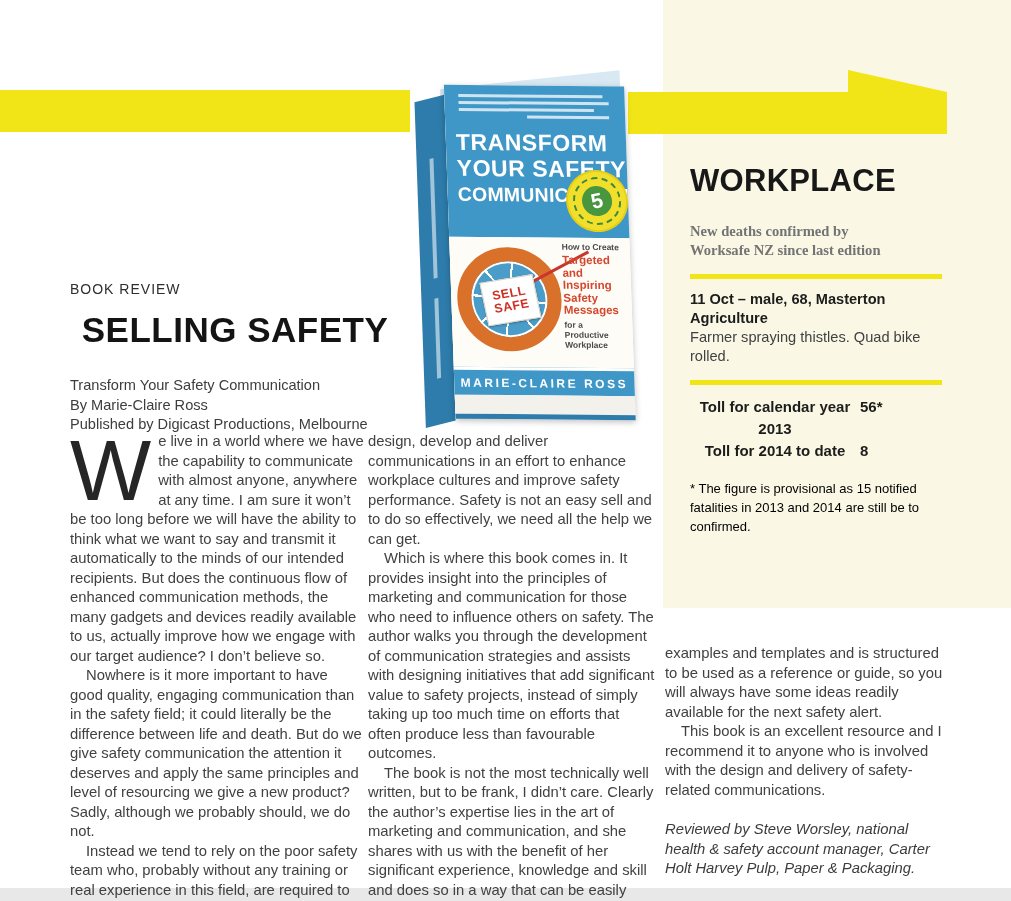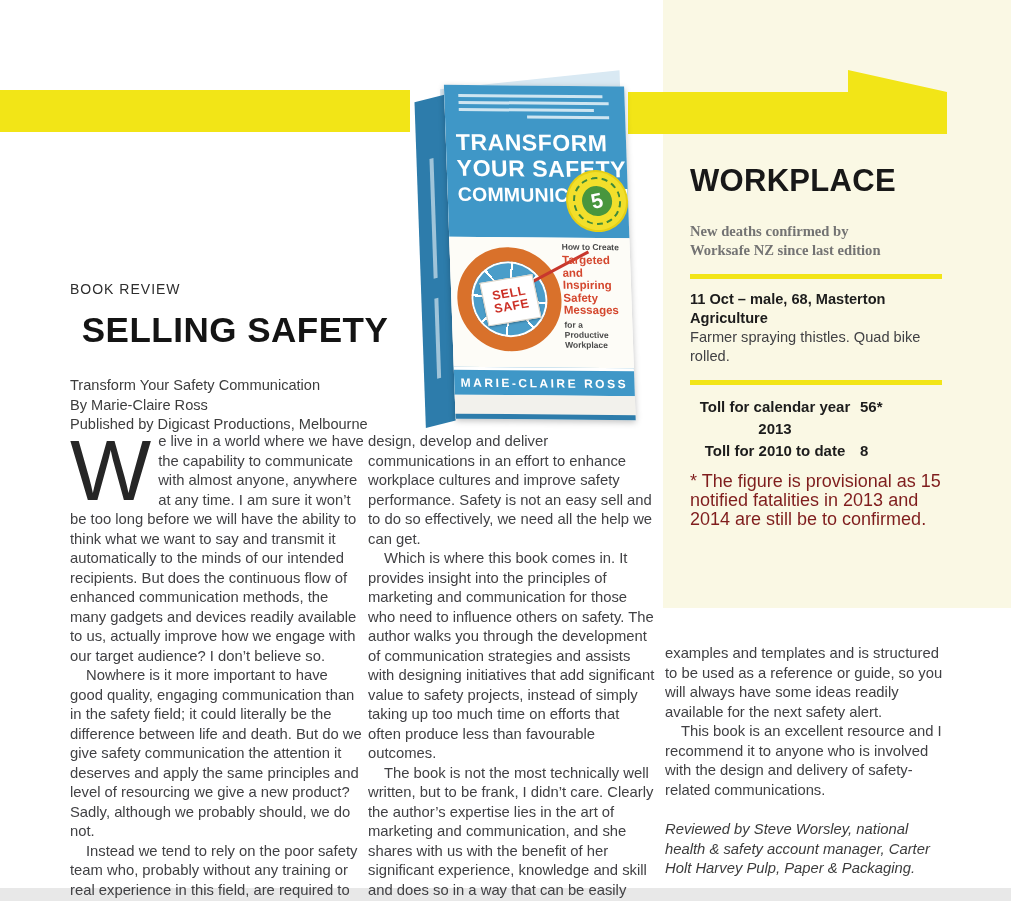--- a/index.html
+++ b/index.html
@@ -33,21 +33,21 @@
   
   .sidebar{position:absolute;left:690px;top:160px;width:252px;}
   .sb-title{font-size:31px;line-height:41px;font-weight:800;color:#181818;letter-spacing:.3px;}
   .sb-subhead{margin-top:21px;font-size:14.6px;line-height:19px;font-weight:700;color:#737373;font-family:Liberation Serif, serif;}
   .sb-rule{margin-top:14px;height:5px;background:#f2e517;}
   .sb-entry-h{margin-top:11px;font-size:14.6px;line-height:19px;font-weight:700;color:#1c1c1c;}
   .sb-entry-d{font-size:14.6px;line-height:19px;color:#414144;}
   .sb-tolls{margin-top:11px;}
   .toll-row{display:flex;font-size:15px;line-height:22px;font-weight:700;color:#1c1c1c;text-align:center;}
   .toll-row .tl{width:170px;}
-  .sb-foot{margin-top:10px;font-size:18px;line-height:19px;color:#7f1d1d;}
+  .sb-foot{margin-top:17px;font-size:13px;line-height:19px;color:#000000;}
 
   
   .book{position:absolute;left:420px;top:84px;width:212px;height:348px;z-index:5;
         transform:rotate(-2deg);}
   .book-top{position:absolute;left:26px;top:-4px;width:180px;height:18px;background:#d9e9f3;
         transform:skewY(-4deg);}
   .spine{position:absolute;left:0;top:8px;width:30px;height:326px;background:#2d7cab;
         transform:skewY(-12deg);transform-origin:right top;}
   .spine .sbar{position:absolute;left:13px;width:4px;background:rgba(255,255,255,.55);}
   .front{position:absolute;left:30px;top:2px;width:180px;height:334px;background:#ffffff;
@@ -175,21 +175,21 @@
       <div>Agriculture</div>
     </div>
     <div class="sb-entry-d">Farmer spraying thistles. Quad bike rolled.</div>
     <div class="sb-rule"></div>
     <div class="sb-tolls">
       <div class="toll-row">
         <span class="tl">Toll for calendar year 2013</span>
         <span class="tv">56*</span>
       </div>
       <div class="toll-row">
-        <span class="tl">Toll for 2010 to date</span>
+        <span class="tl">Toll for 2014 to date</span>
         <span class="tv">8</span>
       </div>
     </div>
     <div class="sb-foot">* The figure is provisional as 15 notified fatalities  in 2013 and 2014 are still be to confirmed.</div>
   </div>
 
   <div class="col col1">
     <p><span class="dropcap">W</span><span>e live in a world where we have the capability to communicate with almost anyone, anywhere at any time. I am sure it won’t be too long before we will have the ability to think what we want to say and transmit it automatically to the minds of our intended recipients. But does the continuous flow of enhanced communication methods, the many gadgets and devices readily available to us, actually improve how we engage with our target audience? I don’t believe so.</span></p>
     <p class="indent">Nowhere is it more important to have good quality, engaging communication than in the safety field; it could literally be the difference between life and death. But do we give safety communication the attention it deserves and apply the same principles and level of resourcing we give a new product? Sadly, although we probably should, we do not.</p>
     <p class="indent">Instead we tend to rely on the poor safety team who, probably without any training or real experience in this field, are required to</p>

